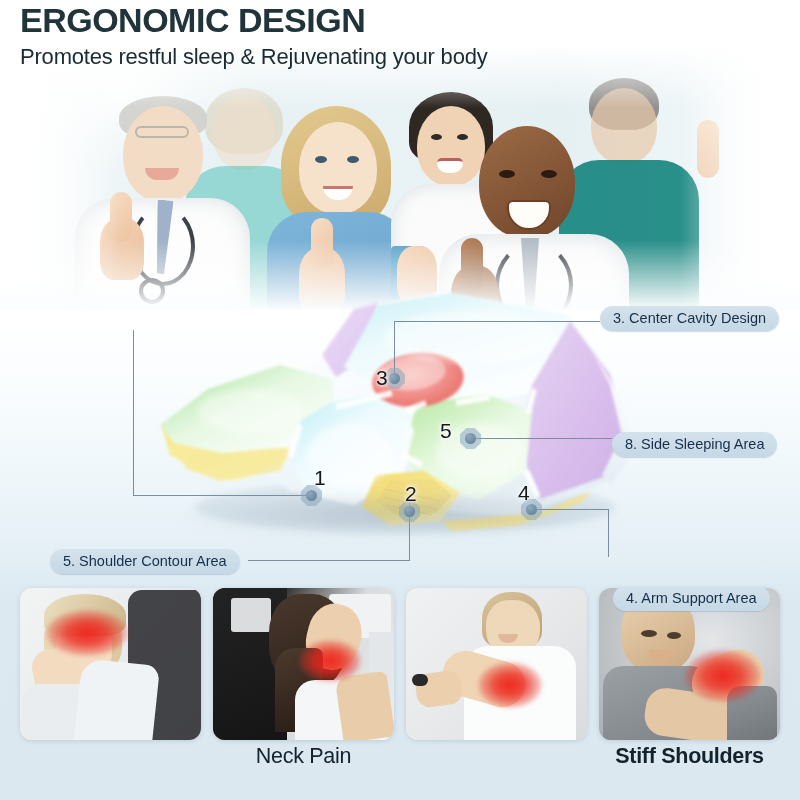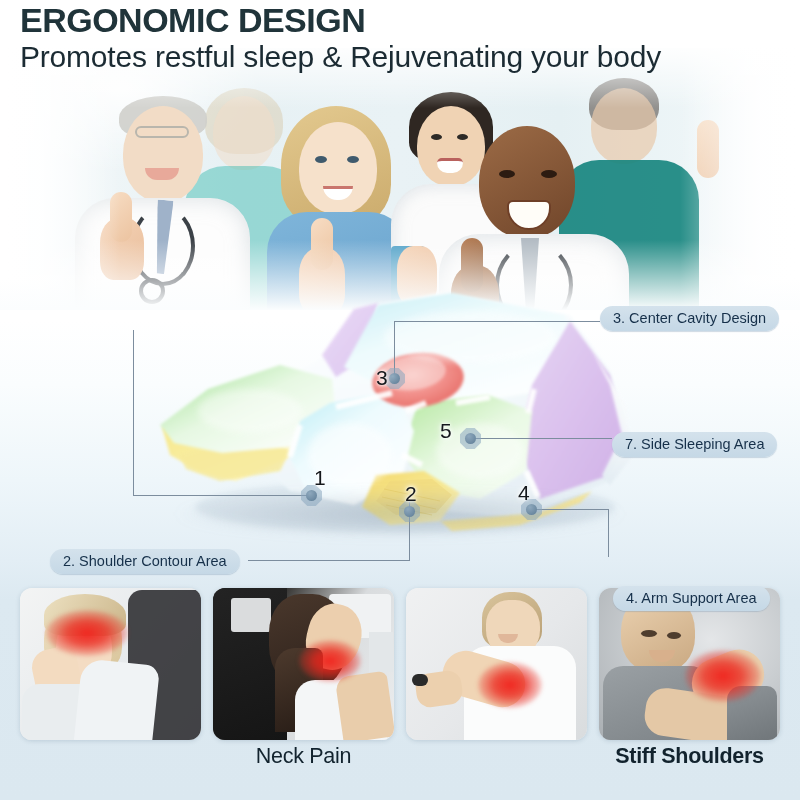--- a/index.html
+++ b/index.html
@@ -18,21 +18,21 @@
     overflow: hidden;
   }
 
   
   .hdr { position: absolute; left: 20px; top: 0px; z-index: 40; }
   .hdr-title {
     font-size: 34px; font-weight: bold; color: #20343a;
     letter-spacing: -0.5px; line-height: 36px; padding-top: 2px;
   }
   .hdr-sub {
-    font-size: 30px; color: #1b2b33; line-height: 30px;
+    font-size: 22px; color: #1b2b33; line-height: 30px;
     padding-top: 4px; letter-spacing: -0.2px;
   }
 
   
   .hero {
     position: absolute; left: 0; top: 48px; width: 800px; height: 262px;
     overflow: hidden; z-index: 5;
   }
   .hero-bg {
     position: absolute; inset: 0;
@@ -363,22 +363,22 @@
   <div class="marker" style="left:521px;top:499px;">
       <i></i>
     </div>
 
   <div class="num" style="left:440px;top:419px;">5</div>
   <div class="marker" style="left:460px;top:428px;">
       <i></i>
     </div>
 
   <div class="pill" style="left:600px;top:306px;">3. Center Cavity Design</div>
-  <div class="pill" style="left:612px;top:432px;">7. Side Sleeping Area</div>
-  <div class="pill" style="left:50px;top:549px;">2. Shoulder Contour Area</div>
+  <div class="pill" style="left:612px;top:432px;">8. Side Sleeping Area</div>
+  <div class="pill" style="left:50px;top:549px;">5. Shoulder Contour Area</div>
   <div class="pill" style="left:613px;top:586px;">4. Arm Support Area</div>
 
   <div class="cards">
 
     <div class="card" style="left:20px;">
       <div class="ph" style="background:linear-gradient(130deg,#f3f4f4 0%,#e9ecee 45%,#dfe3e6 100%);">
         <div class="shape" style="left:108px;top:2px;width:84px;height:150px;background:#1f1f22;border-radius:14px 0 0 0;opacity:.82;"></div>
         <div class="shape" style="left:24px;top:14px;width:78px;height:74px;background:linear-gradient(140deg,#efe2c4,#d8c49a);border-radius:52% 52% 40% 40%;"></div>
         <div class="shape" style="left:36px;top:26px;width:56px;height:68px;background:#f4dcc3;border-radius:48% 48% 44% 44%;"></div>
         <div class="shape" style="left:24px;top:6px;width:82px;height:42px;background:linear-gradient(120deg,#ece0c0,#cbb68b);border-radius:54% 54% 30% 30%;"></div>

